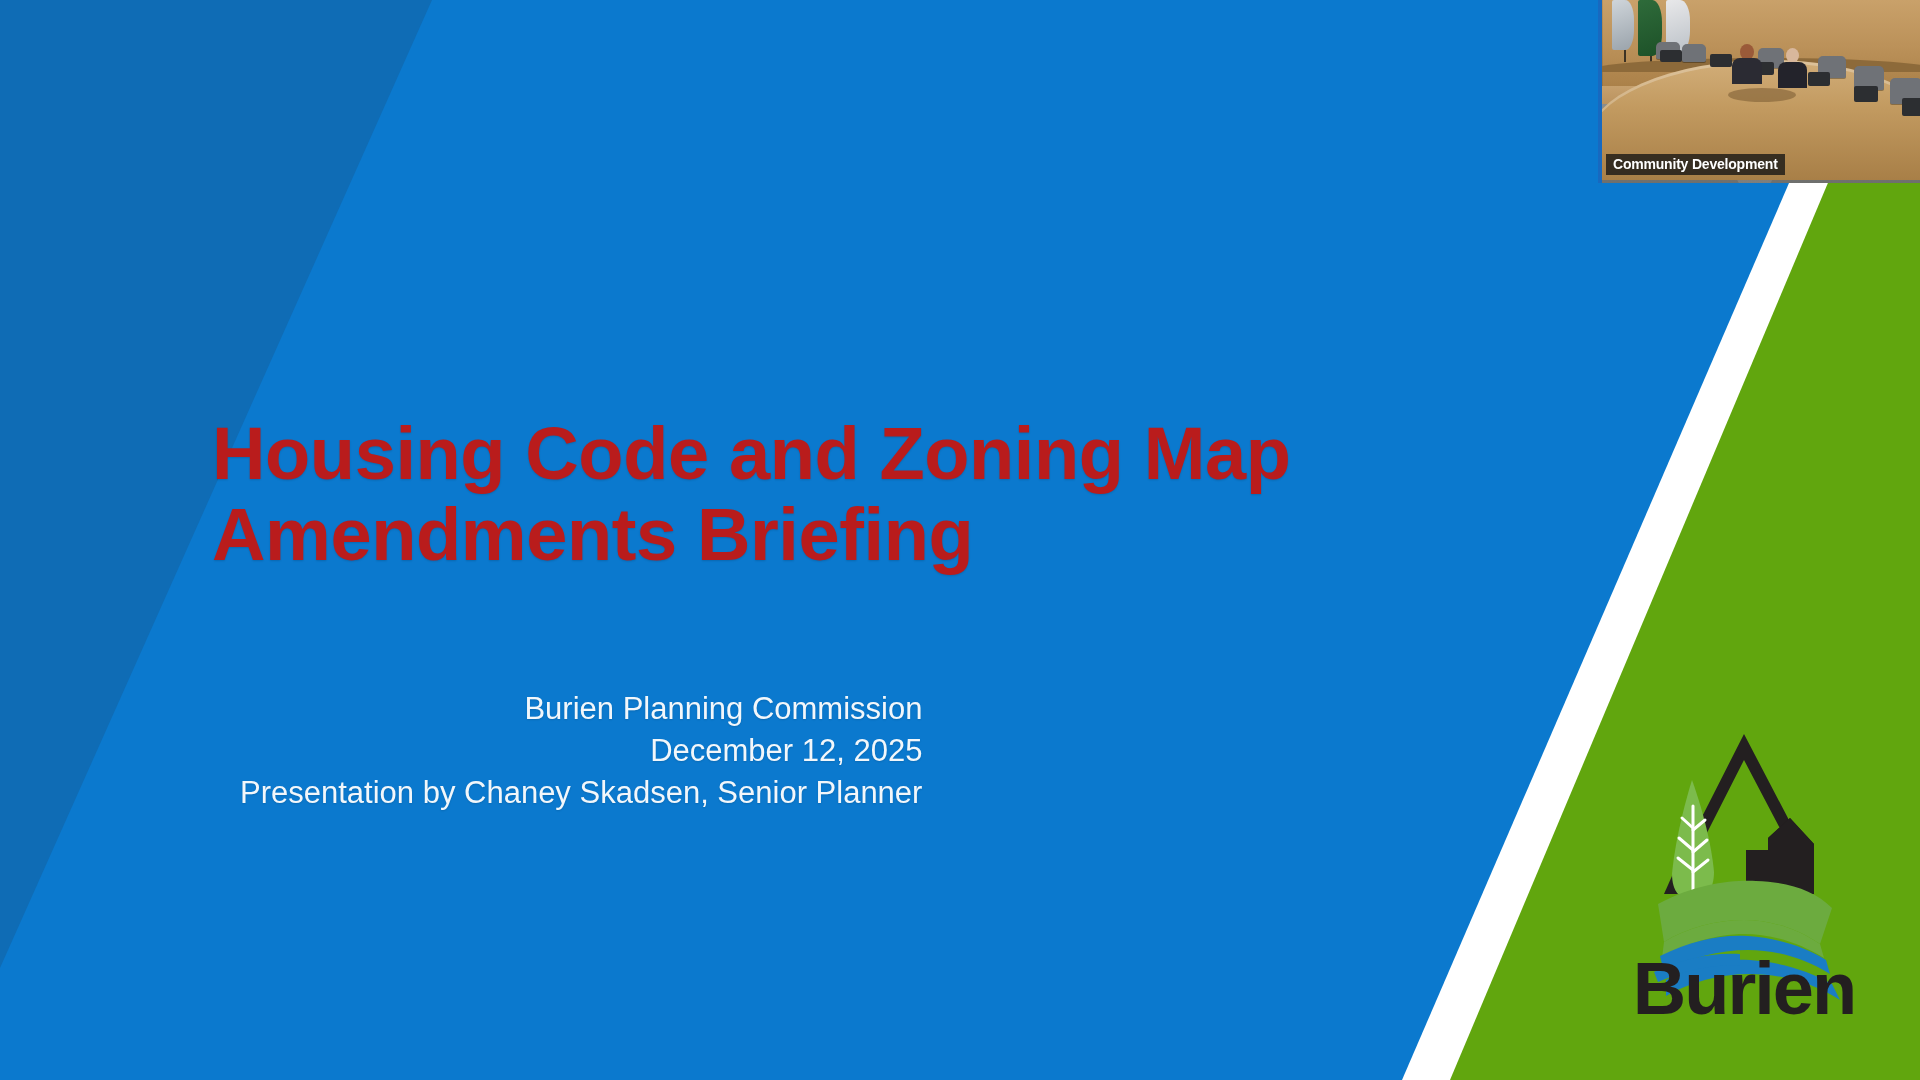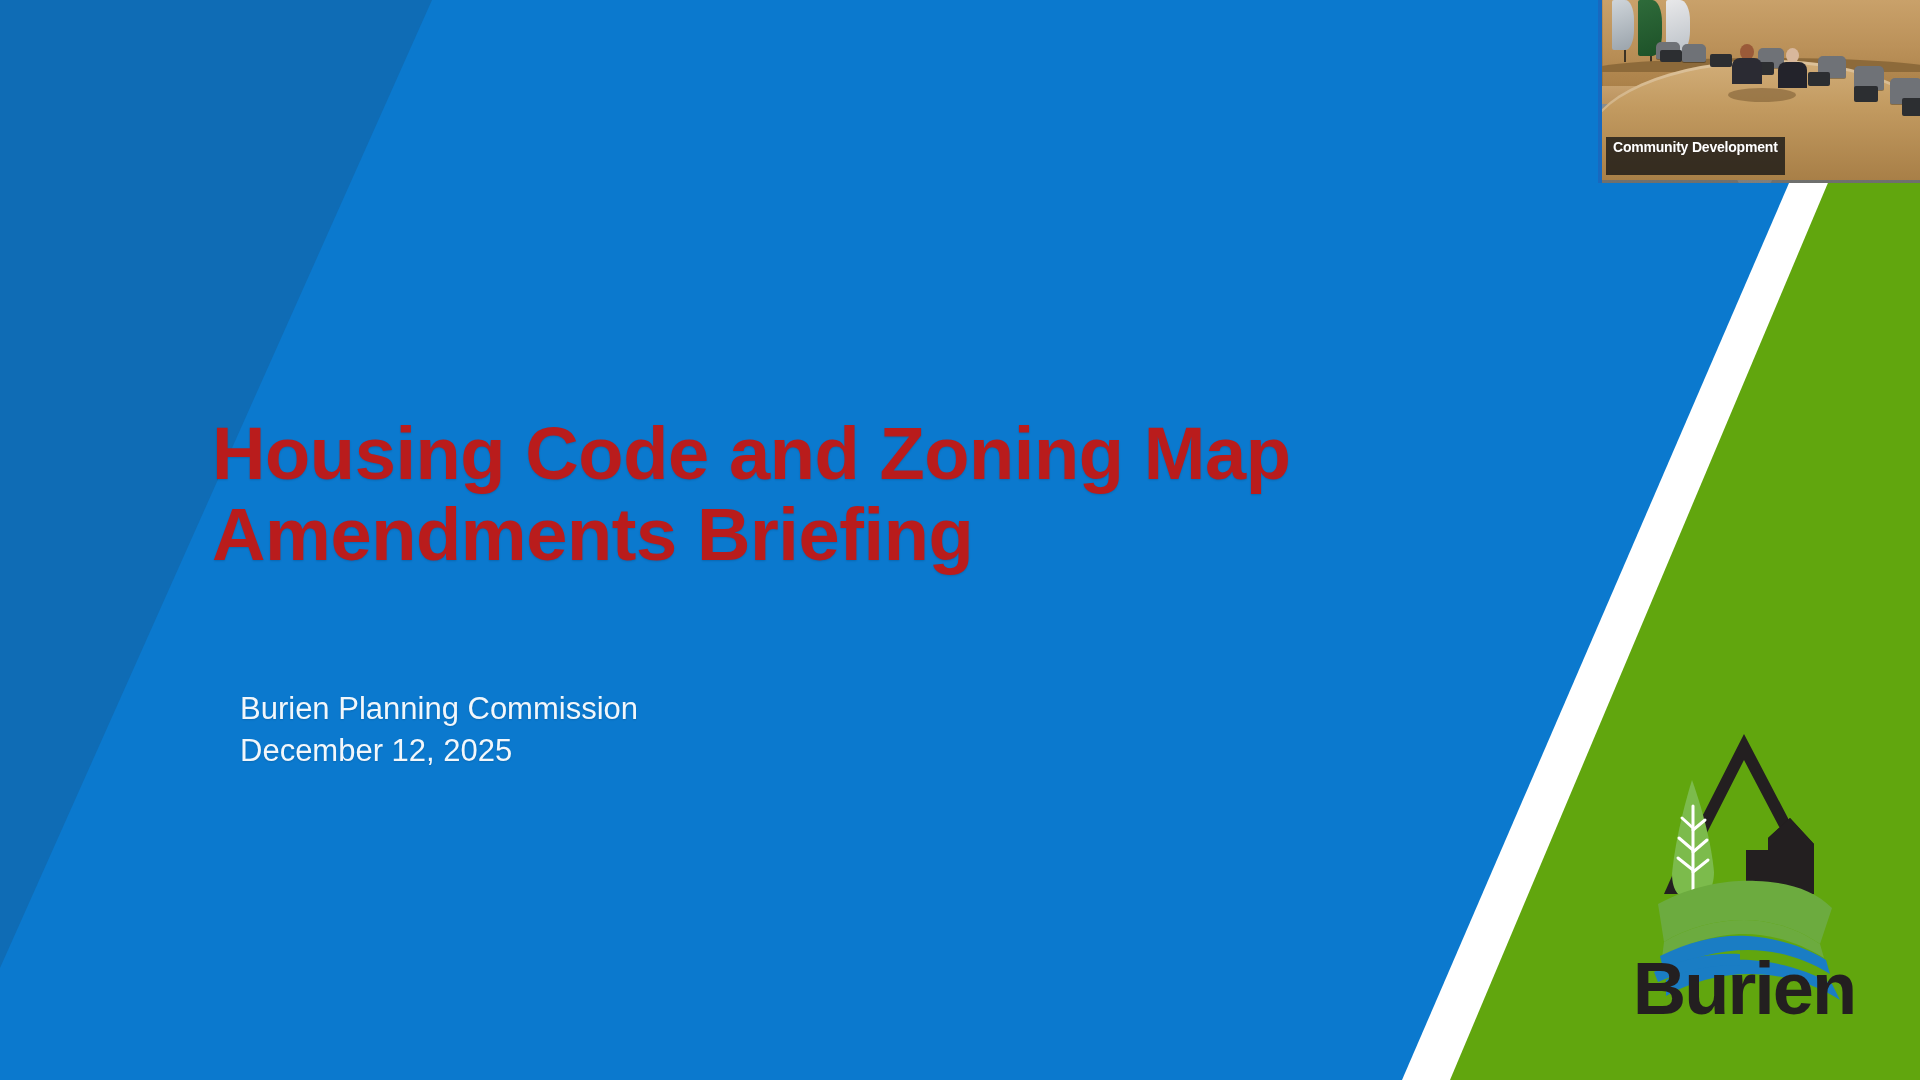--- a/index.html
+++ b/index.html
@@ -56,21 +56,21 @@
 
   .slide-subtitle {
     position:absolute;
     left:240px; top:688px;
     color:#f2f7fb;
     font-size:31px;
     line-height:1.36;
     font-weight:normal;
     text-shadow:0 1px 2px rgba(0,0,0,0.12);
   }
-  .slide-subtitle div { white-space:nowrap; }
+  .slide-subtitle div { white-space:nowrap;text-align:right; }
 
   
   .logo {
     position:absolute;
     left:1618px; top:718px;
     width:252px; height:300px;
   }
   .logo svg { display:block; width:100%; height:100%; }
 
   
@@ -140,21 +140,21 @@
     border-radius:2px 40% 40% 2px;
   }
   .vt-pole {
     position:absolute;
     width:2px;
     background:#3c3224;
   }
   .vt-namebar {
     position:absolute;
     left:4px; bottom:8px;
-    padding:2px 7px 20px 7px;
+    padding:2px 7px 3px 7px;
     background:rgba(20,20,20,0.78);
     color:#ffffff;
     font-size:14px;
     font-weight:bold;
     letter-spacing:-0.2px;
     white-space:nowrap;
     line-height:1.15;
   }
 </style>
 </head>
@@ -165,20 +165,21 @@
   <div class="bg-white"></div>
   <div class="bg-green"></div>
   <div class="bg-blue"></div>
   <div class="bg-blue-dark"></div>
 
   <div class="slide-title">Housing Code and Zoning Map Amendments Briefing</div>
 
   <div class="slide-subtitle">
     <div>Burien Planning Commission</div>
     <div>December 12, 2025</div>
+    <div>Presentation by Chaney Skadsen, Senior Planner</div>
   </div>
 
   <div class="logo">
     <svg viewBox="0 0 252 300" xmlns="http://www.w3.org/2000/svg">
 
       <path d="M126 16 L196 150 L186 156 L126 42 L64 164 L54 158 Z" fill="#231f20"></path>
 
       <path d="M54 158 L46 176 L64 176 L72 160 Z" fill="#231f20"></path>
 
       <path d="M74 62 C74 62 58 112 54 156 C54 164 56 172 60 176 L90 176 C94 170 96 162 96 154 C92 110 74 62 74 62 Z" fill="#7cbb4c"></path>

